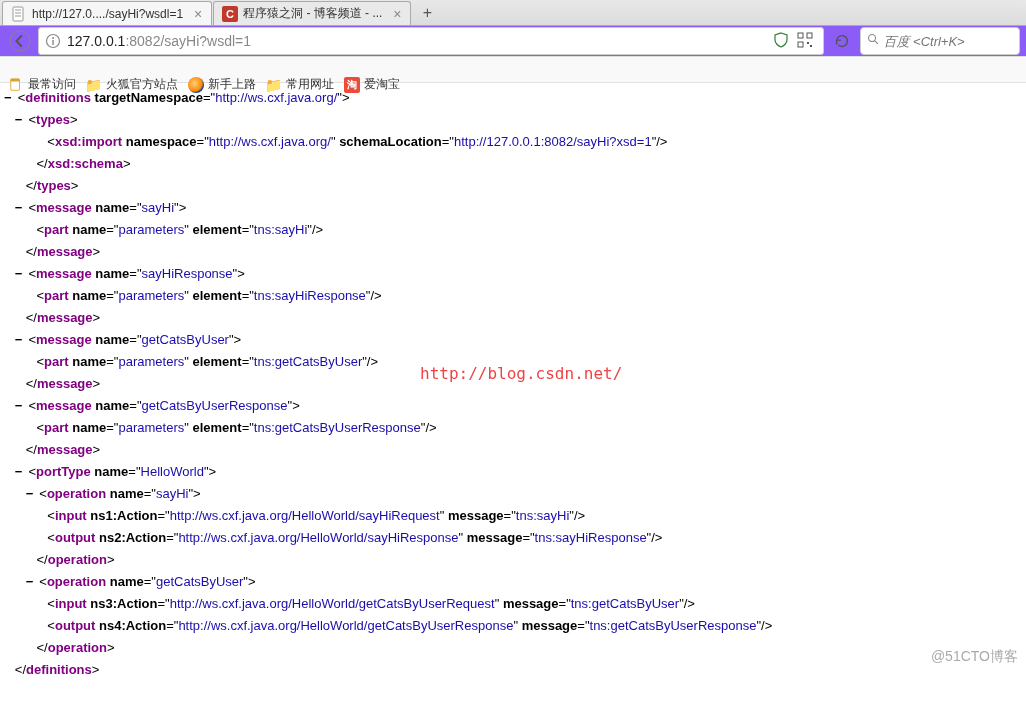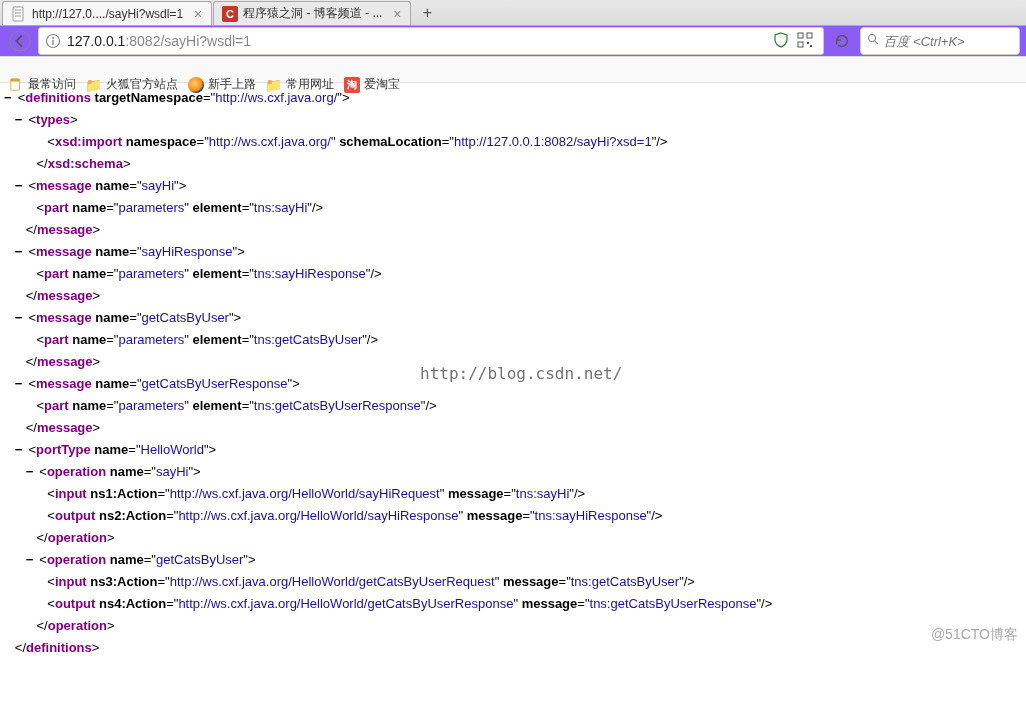--- a/index.html
+++ b/index.html
@@ -34,21 +34,21 @@
   .ico-folder { color:#e2b63b; font-size:14px;}
   
   .xml { padding: 4px 4px 10px 4px; font-family: Verdana, sans-serif; font-size: 13px; line-height: 22px; position: relative; }
   .ln { display:block; white-space: pre; }
   .toggle { color:#000; width:10px; display:inline-block; cursor:pointer; user-select:none; font-weight:bold;}
   .punct { color:#000; }
   .tag { color:#800080; font-weight:bold; }
   .attrname { color:#000; font-weight:bold; }
   .attrval { color:#1a0dab; font-weight:normal; }
   .eq { color:#000; }
-  .watermark-center { position:absolute; left:420px; top:280px; color:#737373; font-size:16px; font-family: monospace; pointer-events:none; }
+  .watermark-center { position:absolute; left:420px; top:280px; color:#ef4444; font-size:16px; font-family: monospace; pointer-events:none; }
   .watermark-br { position:absolute; right:8px; bottom:24px; color:#aaa; font-size:14px; pointer-events:none; }
   
   .fav-red { width:16px;height:16px; background:#c0392b; color:#fff; font-size:11px; font-weight:bold; display:inline-flex; align-items:center; justify-content:center; border-radius:2px;}
   .fav-ff { width:16px;height:16px; border-radius:50%; background: radial-gradient(circle at 40% 40%, #ffcc80, #ff8c00 55%, #0b3d91 70%);}
   .fav-taobao { width:16px; height:16px; background:#e74c3c; color:#fff; font-size:10px; font-weight:bold; display:inline-flex; align-items:center; justify-content:center; border-radius:2px;}
 </style>
 </head>
 <body>
 
 <div class="tabstrip">
@@ -155,20 +155,21 @@
 </div>
 
 <div class="xml">
   <div class="watermark-center">http://blog.csdn.net/</div>
   <div class="watermark-br">@51CTO博客</div>
 
 <span class="ln"><span class="toggle">−</span> <span class="punct">&lt;</span><span class="tag">definitions</span> <span class="attrname">targetNamespace</span><span class="eq">=</span><span class="punct">"</span><span class="attrval">http://ws.cxf.java.org/</span><span class="punct">"</span><span class="punct">&gt;</span></span>
 <span class="ln">   <span class="toggle">−</span> <span class="punct">&lt;</span><span class="tag">types</span><span class="punct">&gt;</span></span>
 <span class="ln">            <span class="punct">&lt;</span><span class="tag">xsd:import</span> <span class="attrname">namespace</span><span class="eq">=</span><span class="punct">"</span><span class="attrval">http://ws.cxf.java.org/</span><span class="punct">"</span> <span class="attrname">schemaLocation</span><span class="eq">=</span><span class="punct">"</span><span class="attrval">http://127.0.0.1:8082/sayHi?xsd=1</span><span class="punct">"</span><span class="punct">/&gt;</span></span>
 <span class="ln">         <span class="punct">&lt;/</span><span class="tag">xsd:schema</span><span class="punct">&gt;</span></span>
+<span class="ln">      <span class="punct">&lt;/</span><span class="tag">types</span><span class="punct">&gt;</span></span>
 <span class="ln">   <span class="toggle">−</span> <span class="punct">&lt;</span><span class="tag">message</span> <span class="attrname">name</span><span class="eq">=</span><span class="punct">"</span><span class="attrval">sayHi</span><span class="punct">"</span><span class="punct">&gt;</span></span>
 <span class="ln">         <span class="punct">&lt;</span><span class="tag">part</span> <span class="attrname">name</span><span class="eq">=</span><span class="punct">"</span><span class="attrval">parameters</span><span class="punct">"</span> <span class="attrname">element</span><span class="eq">=</span><span class="punct">"</span><span class="attrval">tns:sayHi</span><span class="punct">"</span><span class="punct">/&gt;</span></span>
 <span class="ln">      <span class="punct">&lt;/</span><span class="tag">message</span><span class="punct">&gt;</span></span>
 <span class="ln">   <span class="toggle">−</span> <span class="punct">&lt;</span><span class="tag">message</span> <span class="attrname">name</span><span class="eq">=</span><span class="punct">"</span><span class="attrval">sayHiResponse</span><span class="punct">"</span><span class="punct">&gt;</span></span>
 <span class="ln">         <span class="punct">&lt;</span><span class="tag">part</span> <span class="attrname">name</span><span class="eq">=</span><span class="punct">"</span><span class="attrval">parameters</span><span class="punct">"</span> <span class="attrname">element</span><span class="eq">=</span><span class="punct">"</span><span class="attrval">tns:sayHiResponse</span><span class="punct">"</span><span class="punct">/&gt;</span></span>
 <span class="ln">      <span class="punct">&lt;/</span><span class="tag">message</span><span class="punct">&gt;</span></span>
 <span class="ln">   <span class="toggle">−</span> <span class="punct">&lt;</span><span class="tag">message</span> <span class="attrname">name</span><span class="eq">=</span><span class="punct">"</span><span class="attrval">getCatsByUser</span><span class="punct">"</span><span class="punct">&gt;</span></span>
 <span class="ln">         <span class="punct">&lt;</span><span class="tag">part</span> <span class="attrname">name</span><span class="eq">=</span><span class="punct">"</span><span class="attrval">parameters</span><span class="punct">"</span> <span class="attrname">element</span><span class="eq">=</span><span class="punct">"</span><span class="attrval">tns:getCatsByUser</span><span class="punct">"</span><span class="punct">/&gt;</span></span>
 <span class="ln">      <span class="punct">&lt;/</span><span class="tag">message</span><span class="punct">&gt;</span></span>
 <span class="ln">   <span class="toggle">−</span> <span class="punct">&lt;</span><span class="tag">message</span> <span class="attrname">name</span><span class="eq">=</span><span class="punct">"</span><span class="attrval">getCatsByUserResponse</span><span class="punct">"</span><span class="punct">&gt;</span></span>

